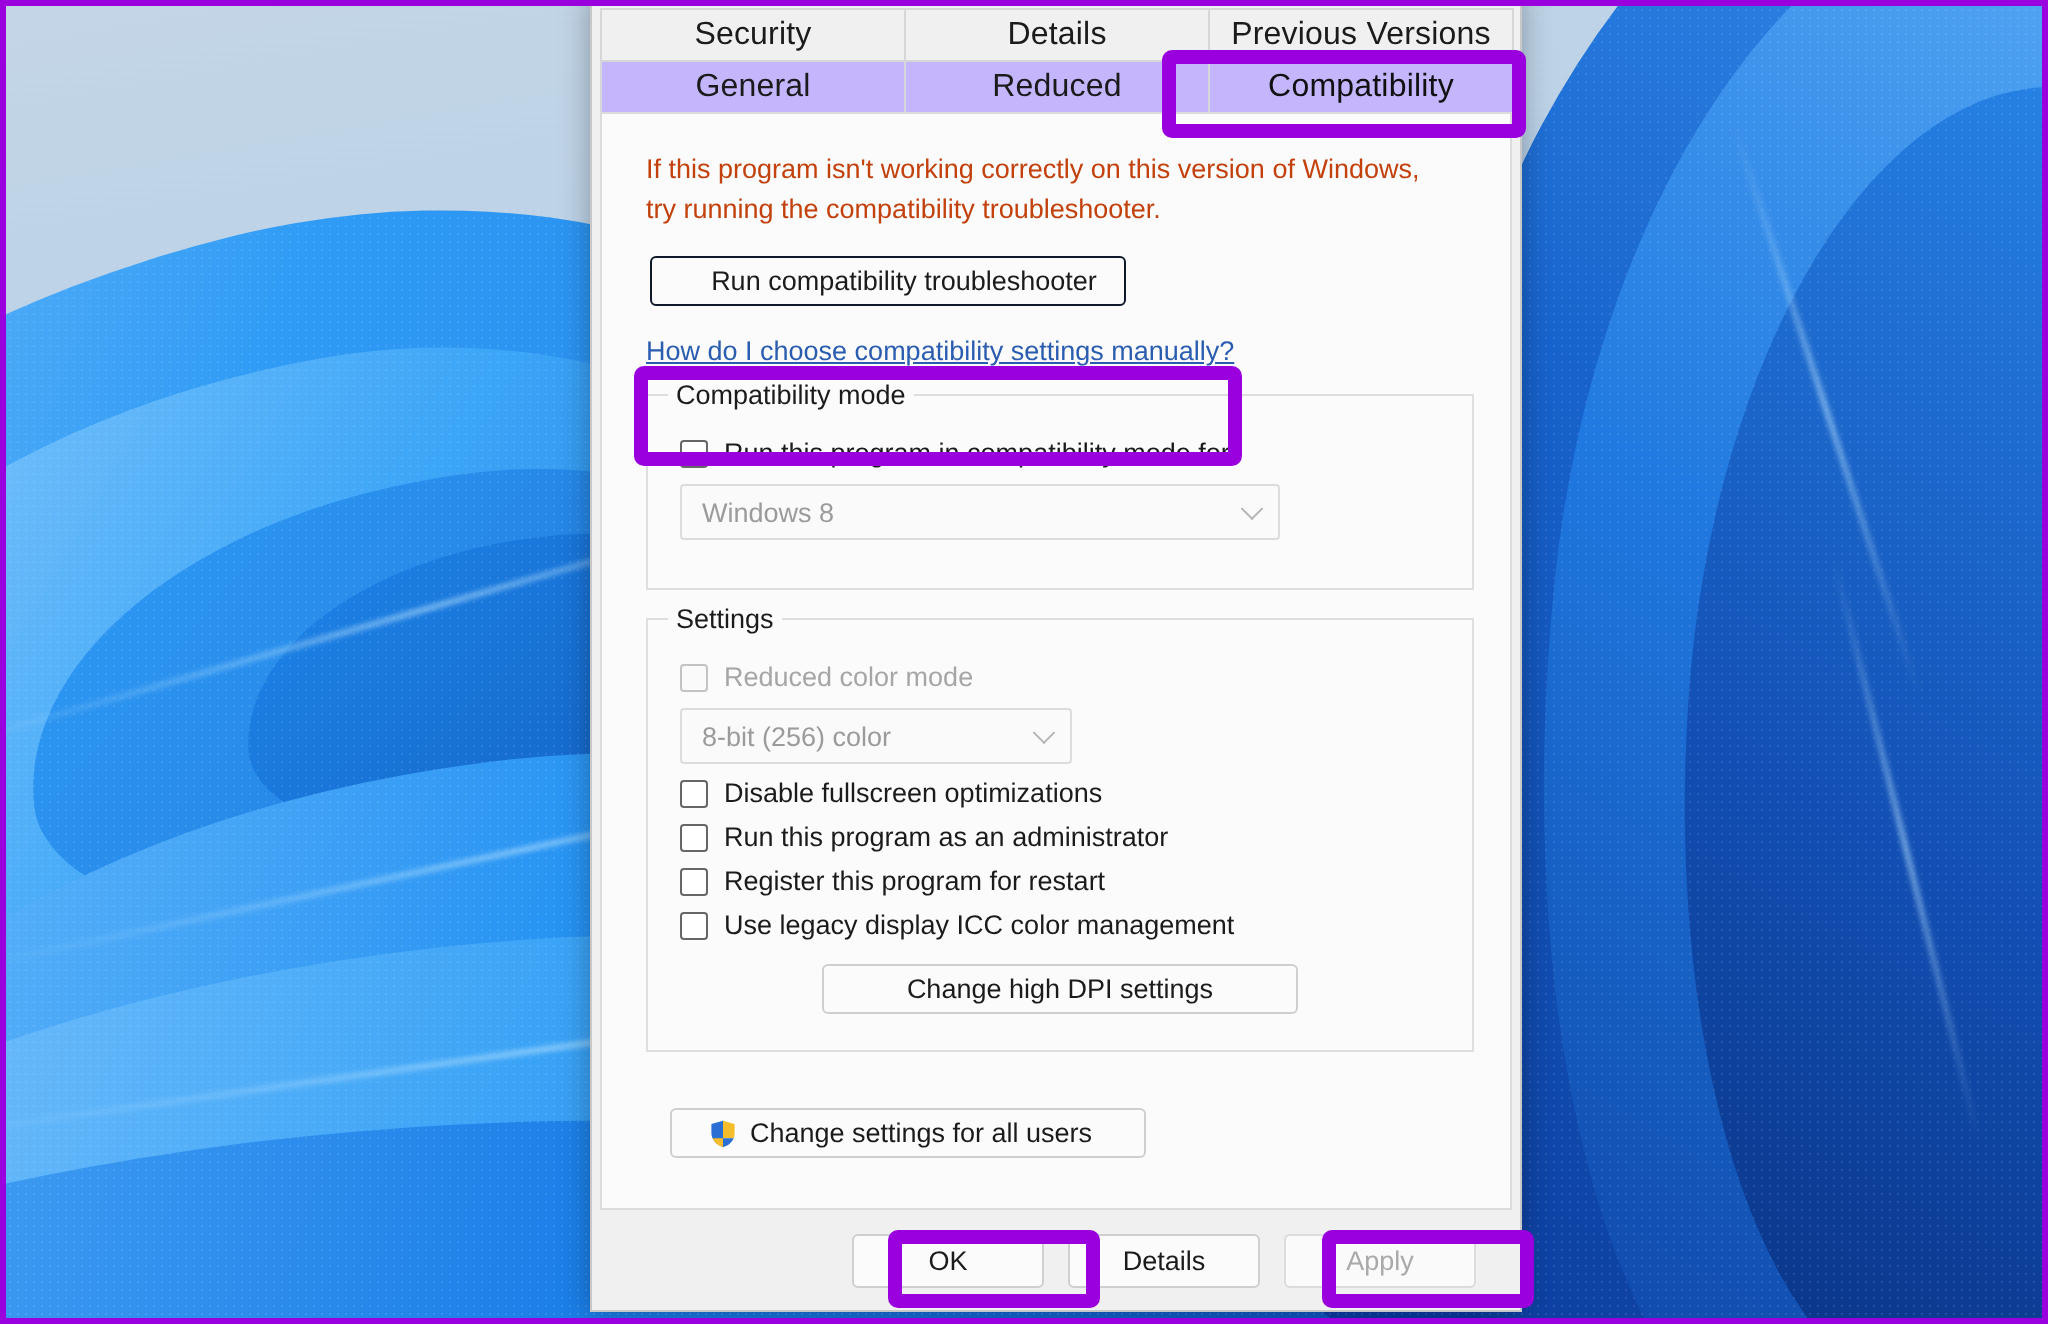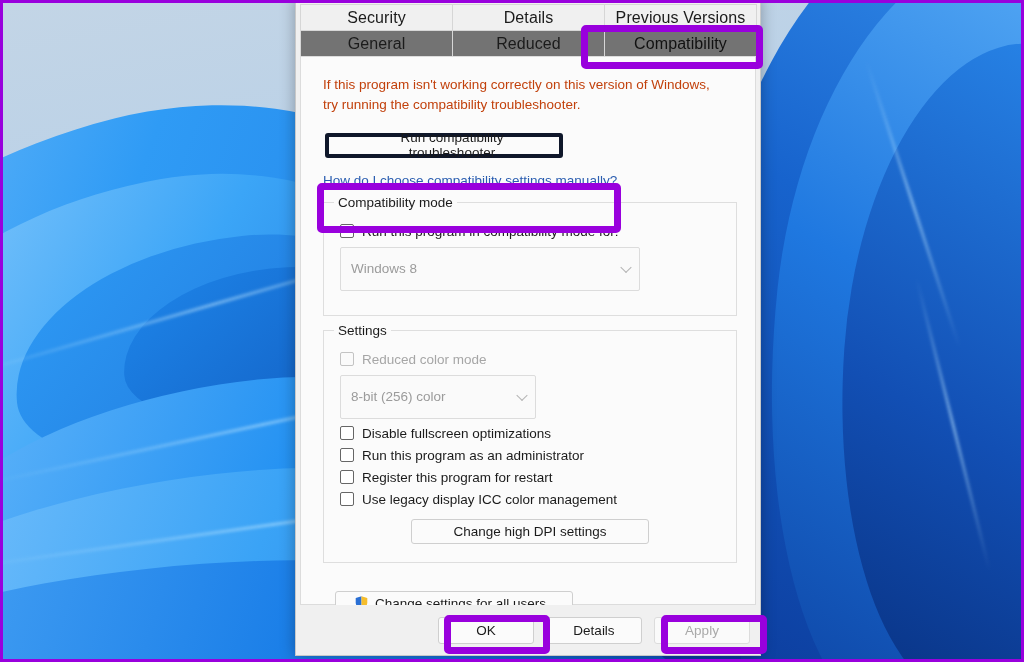--- a/index.html
+++ b/index.html
@@ -110,21 +110,21 @@
     border-bottom: none;
     margin-right: -1px;
     display: flex; align-items: center; justify-content: center;
     font-size: 16px;
     color: #1b1b1b;
     letter-spacing: .1px;
     white-space: nowrap;
     overflow: hidden;
   }
   .tabrow.top .tab { background: #f0f0f0; }
-  .tabrow.bottom .tab { background: #737373; border-top: 1px solid #d6d6d6; }
+  .tabrow.bottom .tab { background: #c4b5fd; border-top: 1px solid #d6d6d6; }
   .tab.active {
     background: #fbfbfb;
     color: #111;
   }
 
   
   .tabpage {
     position: absolute;
     left: 4px; top: 58px; right: 4px; bottom: 50px;
     background: #fbfbfb;
@@ -145,21 +145,21 @@
     border: 1px solid #cfcfcf;
     border-radius: 3px;
     font-size: 13.5px;
     color: #1b1b1b;
     font-family: "Liberation Sans", sans-serif;
     height: 25px;
     padding: 0 12px;
     cursor: default;
     display: inline-flex; align-items: center; justify-content: center;
   }
-  .btn.primaryfocus { border: 4px solid #0f172a; padding-left: 28px; }
+  .btn.primaryfocus { border: 1px solid #0f172a; padding-left: 28px; }
 
   .link {
     display: inline-block;
     font-size: 13.5px;
     color: #2a5db0;
     text-decoration: underline;
     margin: 15px 0 12px 0;
     cursor: pointer;
   }
 
@@ -192,21 +192,21 @@
     border: 1px solid #666;
     background: #fff;
     border-radius: 2px;
     margin-right: 8px;
     flex: none;
   }
   .cbrow.disabled .cbox { border-color: #c3c3c3; background: #fafafa; }
 
   .combo {
     position: relative;
-    height: 44px;
+    height: 28px;
     margin: 8px 0 4px 4px;
     background: #fafafa;
     border: 1px solid #dcdcdc;
     border-radius: 2px;
     display: flex; align-items: center;
     padding: 0 26px 0 10px;
     font-size: 13.5px;
     color: #9b9b9b;
   }
   .combo .chev {
@@ -239,21 +239,21 @@
 
   
   .buttonbar {
     position: absolute;
     left: 0; right: 0; bottom: 0;
     height: 50px;
     background: #f0f0f0;
     display: flex;
     align-items: center;
     justify-content: flex-end;
-    padding-right: 10px;
+    padding-right: 22px;
     gap: 12px;
   }
   .dlgbtn {
     width: 96px; height: 27px;
     background: #fbfbfb;
     border: 1px solid #cfcfcf;
     border-radius: 3px;
     font-size: 13.5px;
     color: #1b1b1b;
     font-family: "Liberation Sans", sans-serif;

